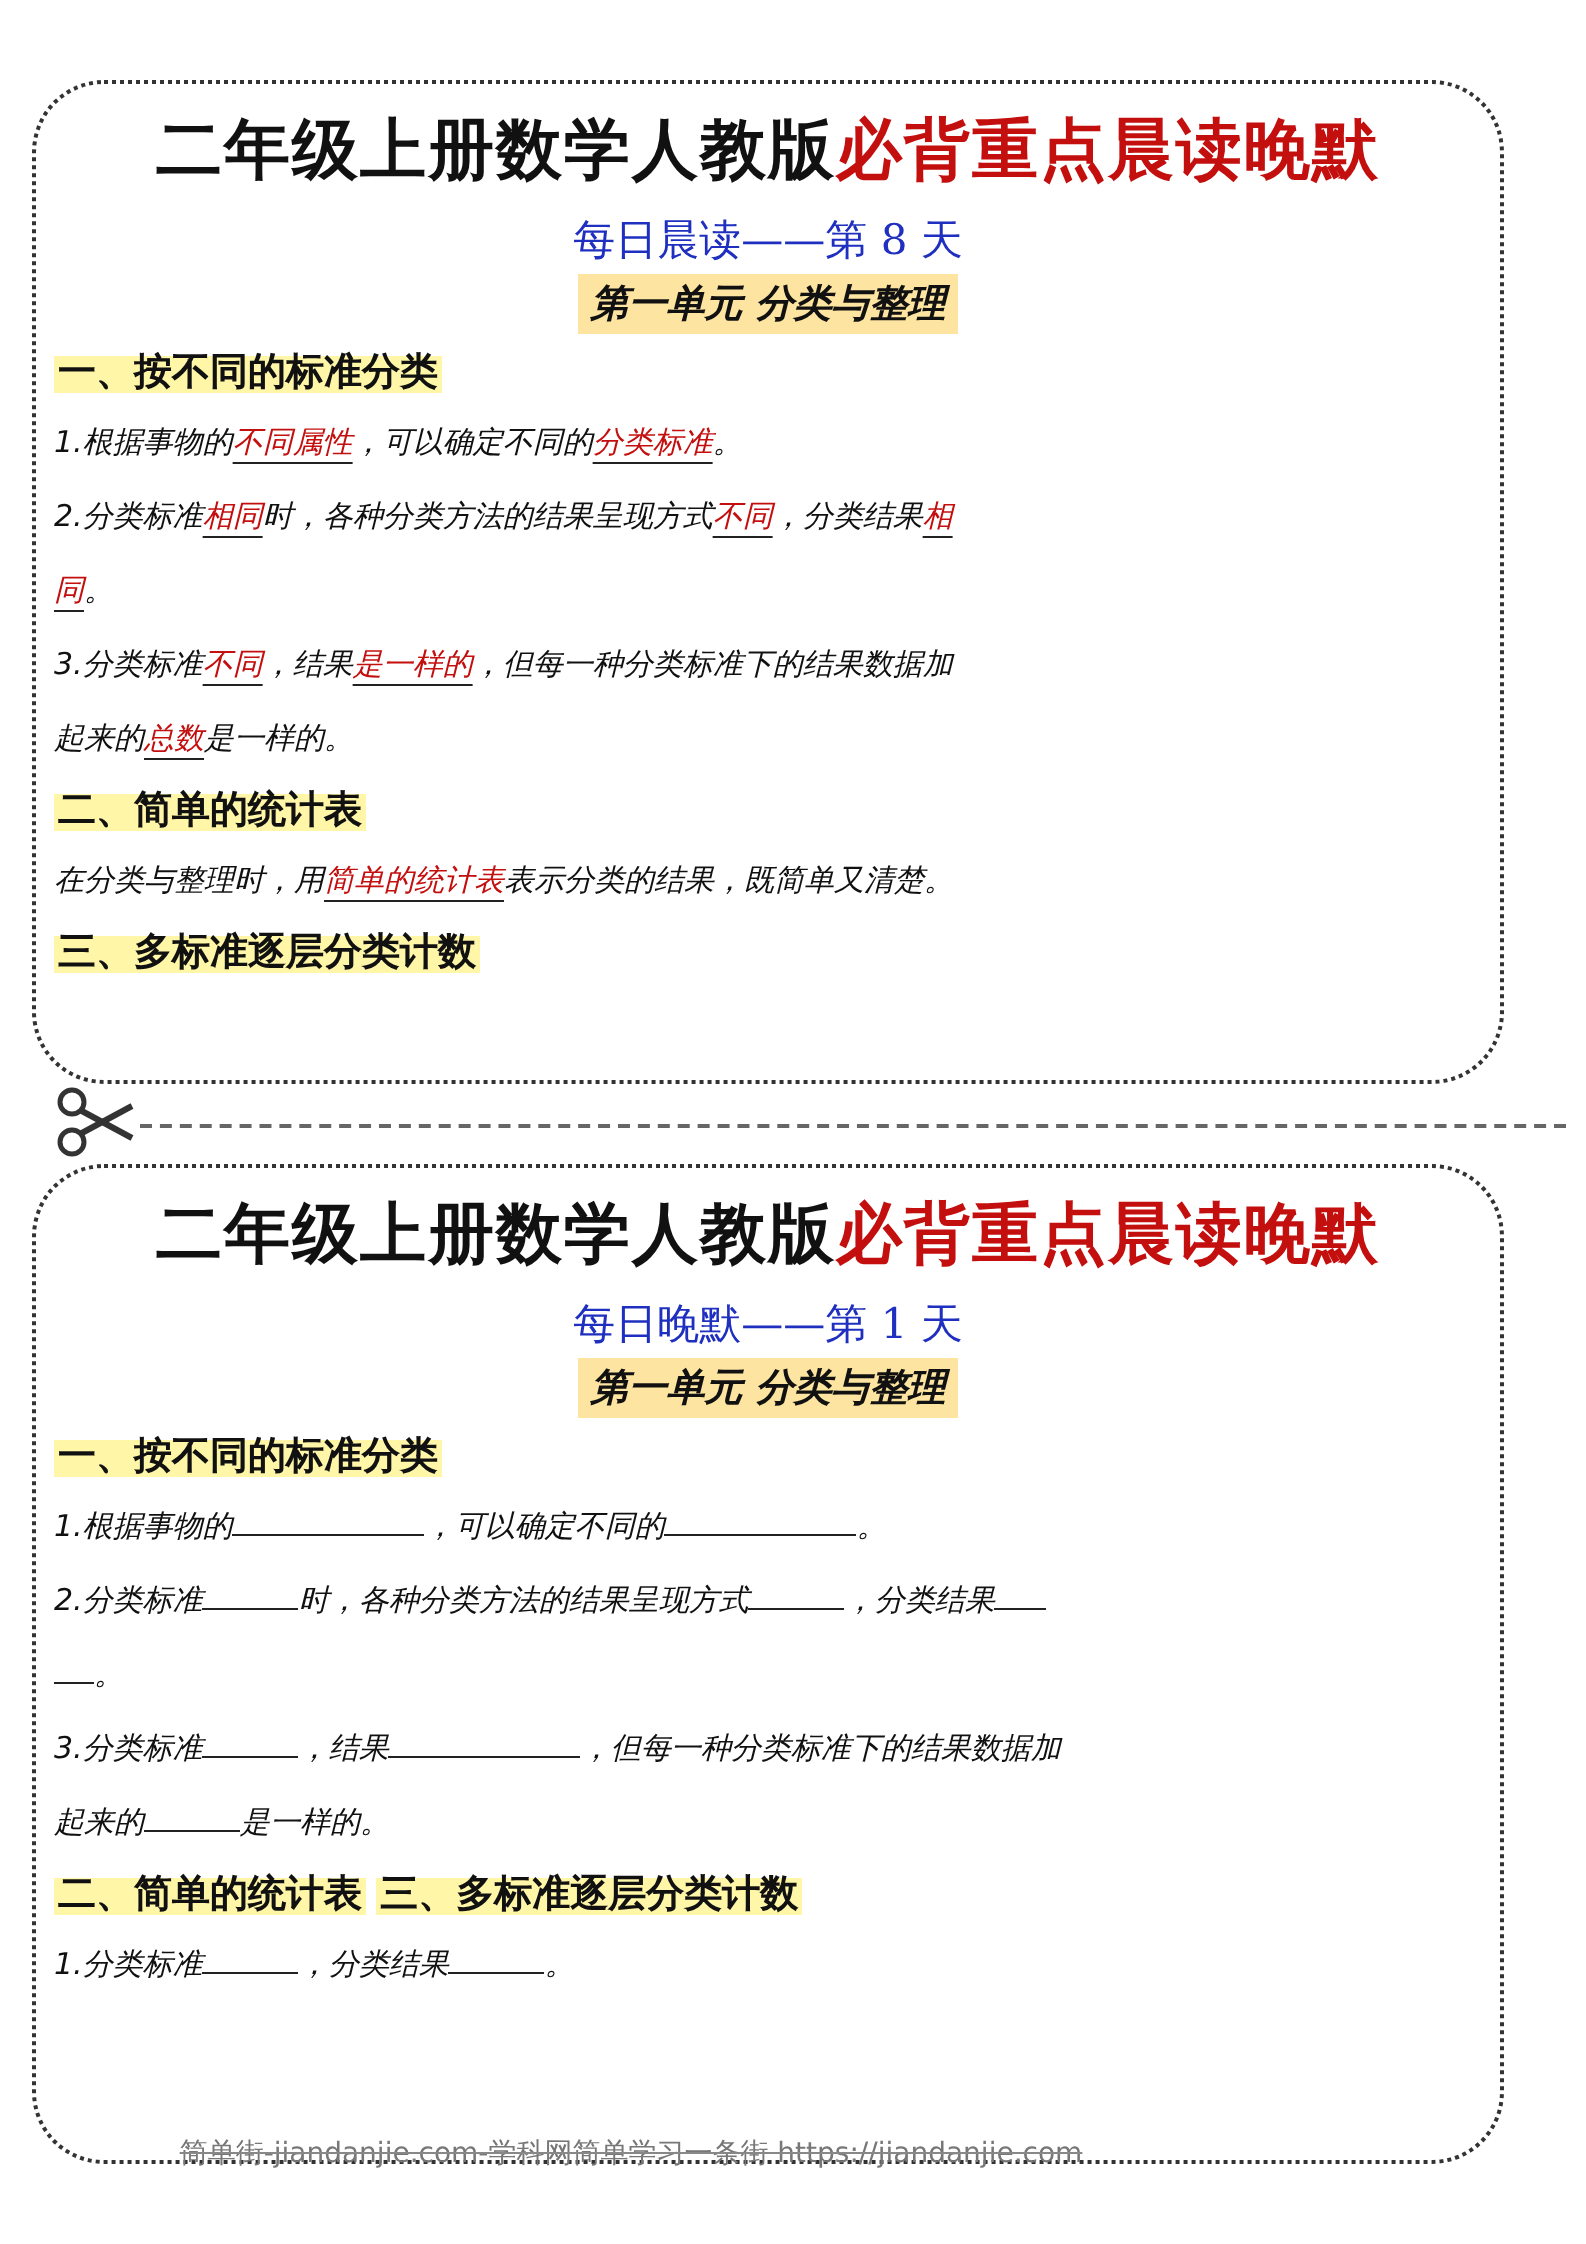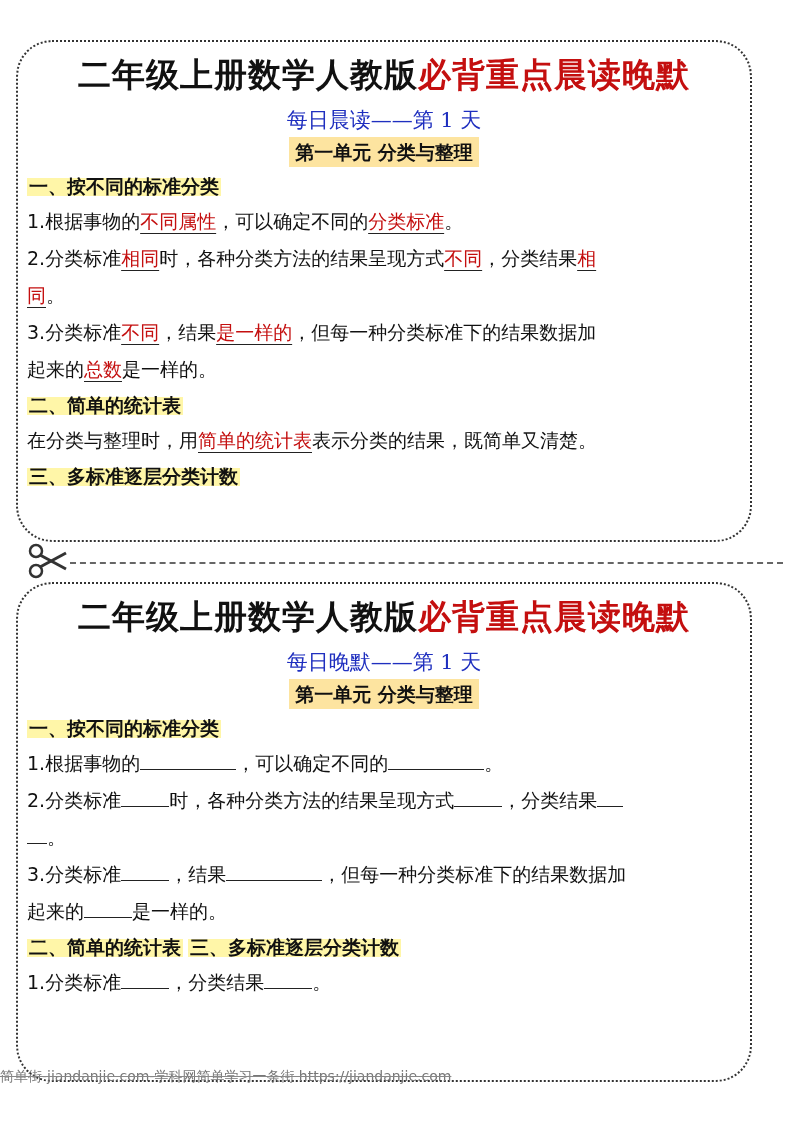--- a/index.html
+++ b/index.html
@@ -18,50 +18,50 @@
     font-weight: bold; font-size: 33px; letter-spacing: 1px; margin-top: 8px; height: 50px; line-height: 50px;
   }
   .title .red { color: #c40f0f; }
   .subtitle {
     text-align: center; color: #1f2fbf; font-family: "DejaVu Serif", "Liberation Serif", serif;
     font-size: 21px; margin-top: 5px; height: 30px; line-height: 30px;
   }
   .unit-wrap { text-align: center; margin-top: 2px; height: 32px; }
   .unit {
     display: inline-block; background: #fde4a0; font-weight: bold; font-size: 19px;
-    padding: 2px 6px; line-height: 26px;
+    padding: 2px 6px; line-height: 26px; font-style: italic;
   }
   .content { padding: 0 6px 0 9px; }
   .heading {
     display: inline-block; font-size: 19px; font-weight: bold; line-height: 26px;
     background: linear-gradient(to bottom, rgba(255,255,255,0) 20%, #fff6a8 20%, #fff6a8 90%, rgba(255,255,255,0) 90%);
     padding: 0 2px; margin: 4px 0 4px 0;
   }
-  .line { font-size: 19px; line-height: 37px; margin: 0; }
+  .line { font-size: 15px; line-height: 37px; margin: 0; font-style: italic; }
   .ans { color: #c40f0f; text-decoration: underline; text-decoration-color: #222; text-underline-offset: 5px; }
   .blank { display: inline-block; border-bottom: 1.5px solid #222; height: 22px; vertical-align: baseline; }
   .cutline {
     position: absolute; left: 70px; right: 10px; top: 562px; border-top: 2px dashed #666;
   }
   .scissors { position: absolute; left: 28px; top: 543px; }
   .watermark {
-    position: absolute; top: 1068px; left: 0; width: 631px; text-align: left;
+    position: absolute; top: 1068px; left: 0; width: 631px; text-align: center;
     font-size: 14px; color: #777; text-decoration: line-through; text-decoration-color: #888;
   }
   .pager {
     position: absolute; top: 1122px; left: 0; width: 793px; text-align: center;
     font-size: 15px; font-weight: bold; color: #222;
   }
 </style>
 </head>
 <body>
 
 <div class="card top">
   <div class="title"><span>二年级上册数学人教版</span><span class="red">必背重点晨读晚默</span></div>
-  <div class="subtitle">每日晨读——第 1 天</div>
+  <div class="subtitle">每日晨读——第 8 天</div>
   <div class="unit-wrap"><span class="unit">第一单元  分类与整理</span></div>
   <div class="content">
     <div class="heading">一、按不同的标准分类</div>
     <p class="line"><span>1.根据事物的</span><span class="ans">不同属性</span><span>，可以确定不同的</span><span class="ans">分类标准</span><span>。</span></p>
     <p class="line"><span>2.分类标准</span><span class="ans">相同</span><span>时，各种分类方法的结果呈现方式</span><span class="ans">不同</span><span>，分类结果</span><span class="ans">相</span><br><span class="ans">同</span><span>。</span></p>
     <p class="line"><span>3.分类标准</span><span class="ans">不同</span><span>，结果</span><span class="ans">是一样的</span><span>，但每一种分类标准下的结果数据加</span><br><span>起来的</span><span class="ans">总数</span><span>是一样的。</span></p>
     <div class="heading">二、简单的统计表</div>
     <p class="line"><span>在分类与整理时，用</span><span class="ans">简单的统计表</span><span>表示分类的结果，既简单又清楚。</span></p>
     <div class="heading">三、多标准逐层分类计数</div>
   </div>

